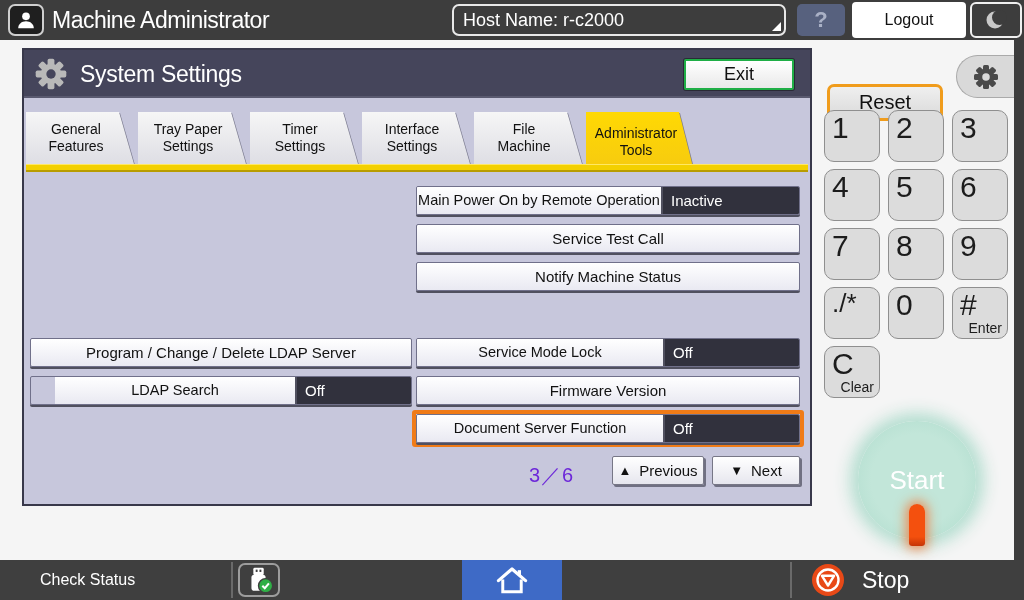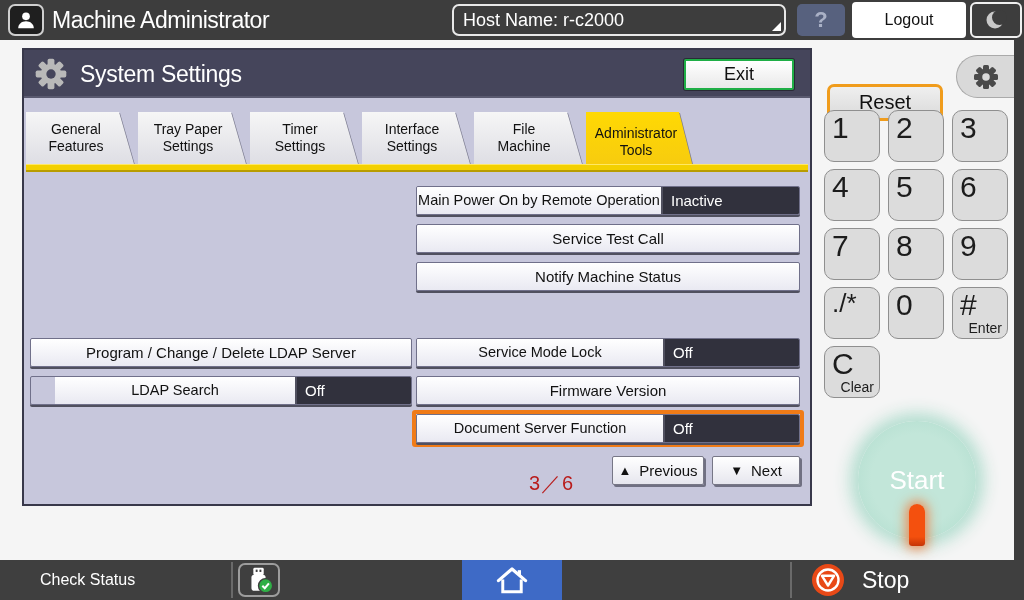--- a/index.html
+++ b/index.html
@@ -54,21 +54,21 @@
     font-size:15px; color:#111; text-align:center; line-height:27px; }
   .btn-split { position:absolute; height:29px; display:flex; border:1px solid #70708a;
     box-shadow:0 2px 0 #50505f; border-radius:2px; overflow:hidden; }
   .btn-split .lbl { background:linear-gradient(#ffffff,#e9e9f2); font-size:14.5px; color:#111;
     text-align:center; line-height:27px; border-right:2px solid #50505f; }
   .btn-split .val { background:#31313d; color:#fff; font-size:15px; line-height:27px;
     padding-left:8px; flex:1; text-align:left; }
   .orange-wrap { position:absolute; border:4px solid #f07b17; border-radius:3px; }
   .orange-wrap .btn-split { position:relative; }
 
-  .page-label { position:absolute; left:505px; top:412px; font-size:20px; color:#b91c1c; letter-spacing:1px;margin-top:8px; }
+  .page-label { position:absolute; left:505px; top:412px; font-size:20px; color:#6d28d9; letter-spacing:1px; }
   .nav-btn { position:absolute; top:406px; height:29px; background:linear-gradient(#ffffff,#e6e6ee);
     border:1px solid #777786; box-shadow:2px 2px 0 #707082; border-radius:2px;
     font-size:15px; color:#111; display:flex; align-items:center; justify-content:center; gap:8px; }
   .nav-btn .tri { font-size:13px; }
 
   
   .edge-strip { position:absolute; left:1014px; top:40px; width:10px; height:520px; background:#3d3d3d; }
   .reset-btn { position:absolute; left:827px; top:57px; width:116px; height:37px;
     background:linear-gradient(#efefef,#dadada); border:3px solid #f09c1c; border-radius:7px;
     font-size:20px; color:#111; text-align:center; line-height:31px;margin-top:27px; }

